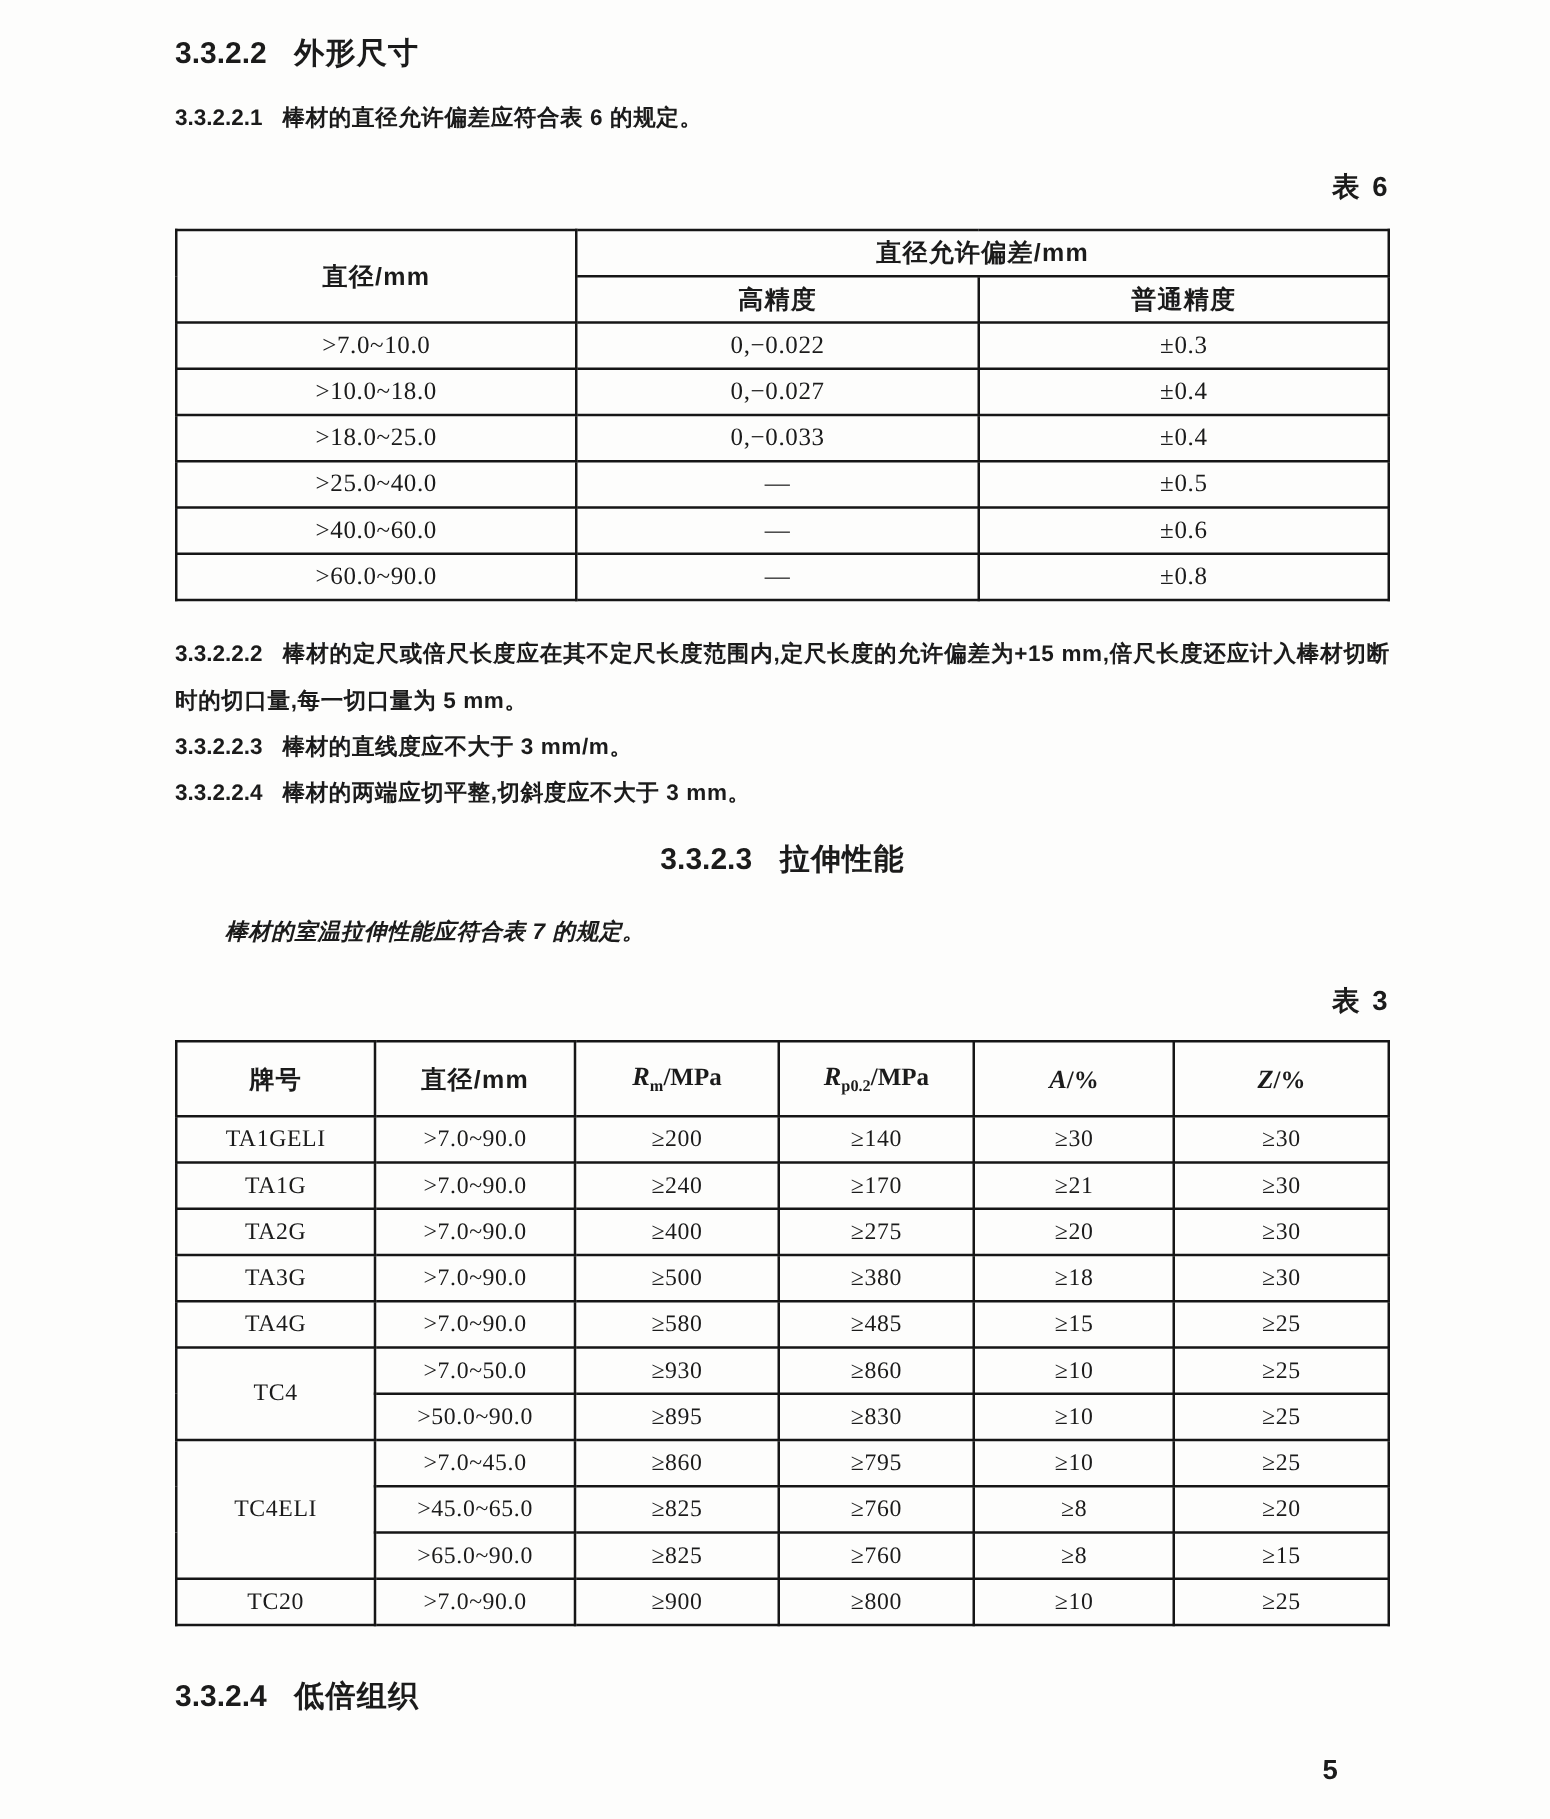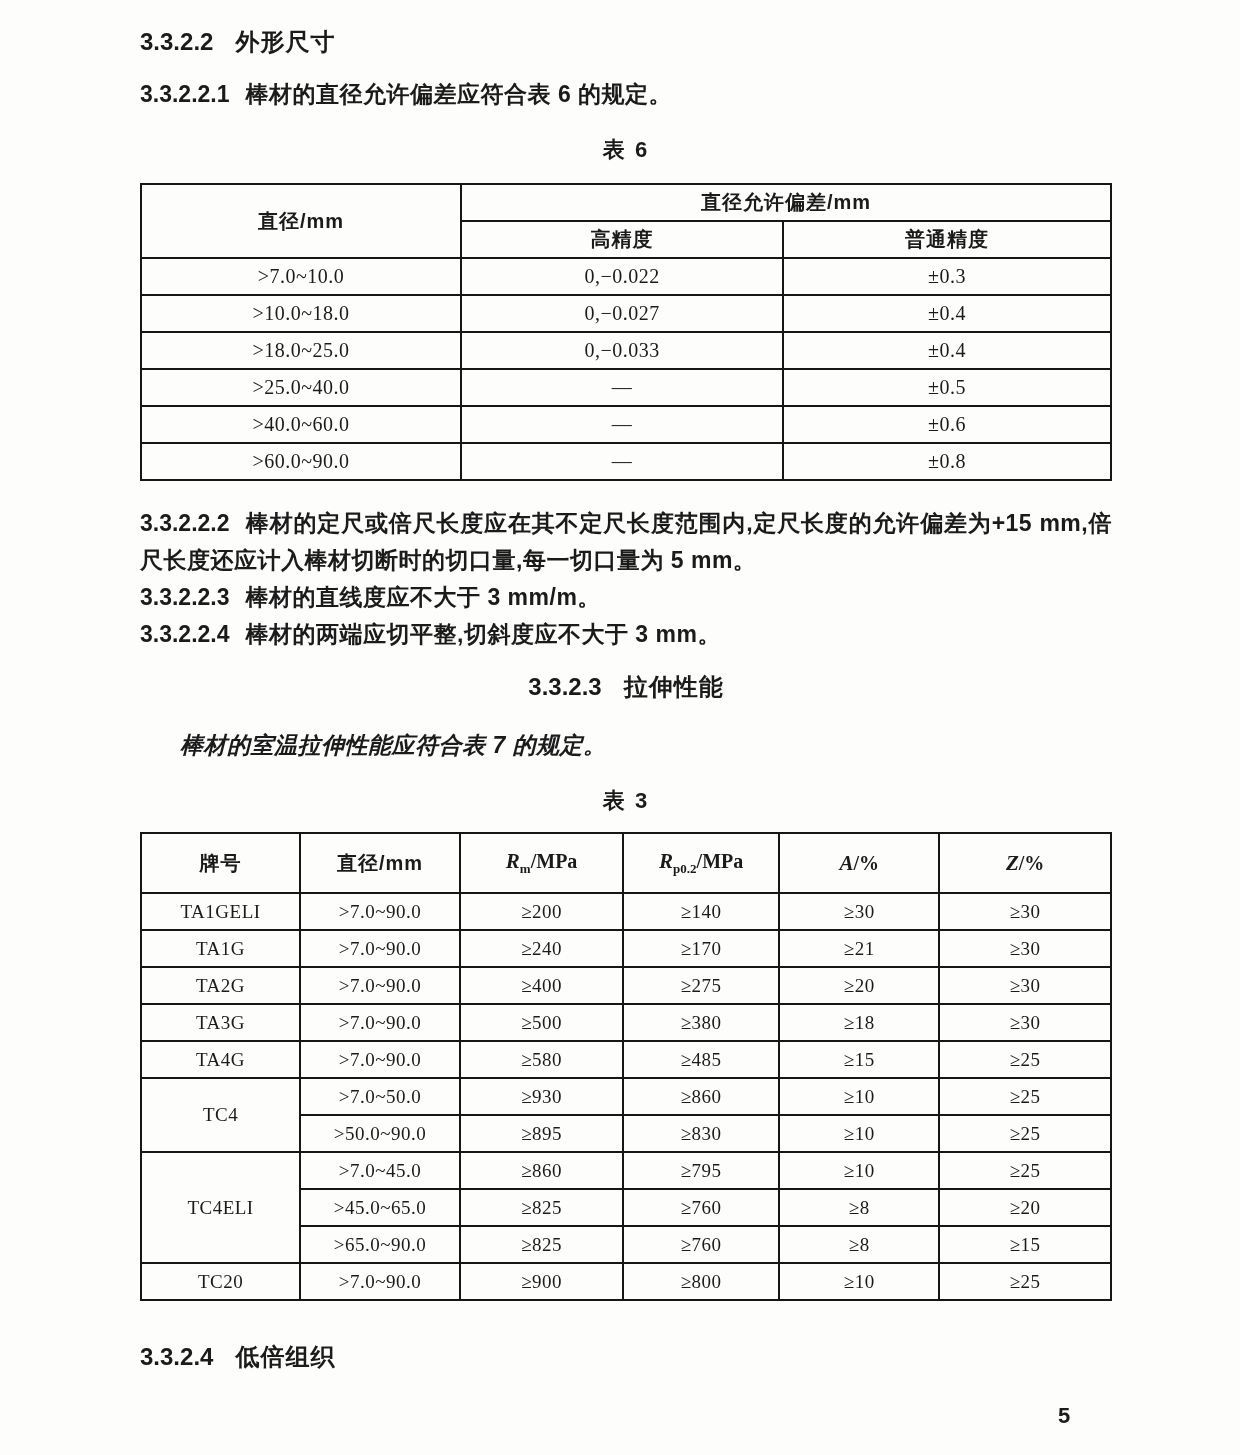--- a/index.html
+++ b/index.html
@@ -16,35 +16,35 @@
   }
   .clause-heading {
     font-size: 24px;
     font-weight: 700;
     letter-spacing: 1px;
     display: flex;
     align-items: baseline;
   }
   .clause-heading .cnum { margin-right: 22px; letter-spacing: 0; }
   .clause-para {
-    font-size: 23px;
+    font-size: 18px;
     font-weight: 600;
     line-height: 37px;
     text-align: justify;
     letter-spacing: 0.5px;
   }
   .clause-para .cnum {
     font-weight: 700;
     margin-right: 16px;
     letter-spacing: 0;
   }
   .indent-para { padding-left: 40px; }
   .first-indent { text-indent: 44px; }
   .tbl-caption {
-    text-align: center;
+    text-align: right;
     font-size: 22px;
     font-weight: 700;
     letter-spacing: 2px;
   }
   table {
     width: 100%;
     border-collapse: collapse;
     table-layout: fixed;
     border: 1px solid #b91c1c;
   }

